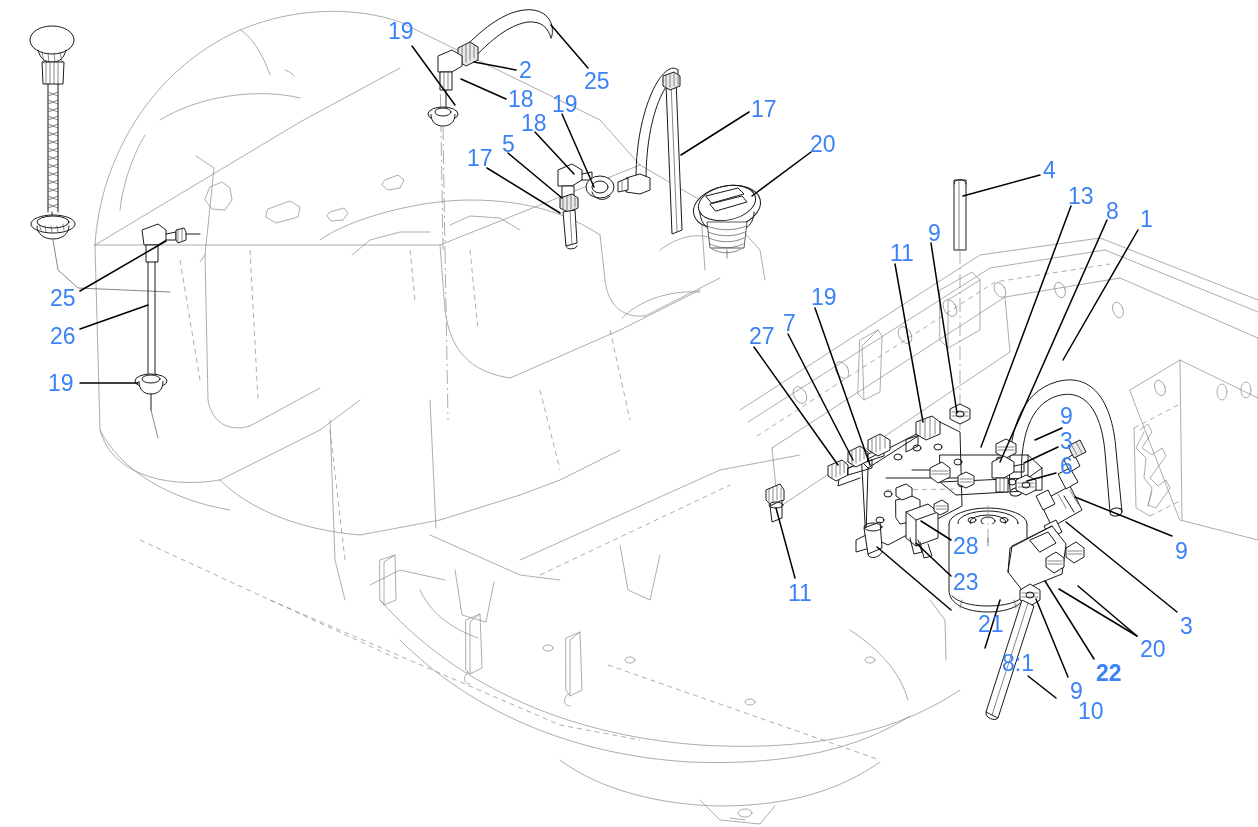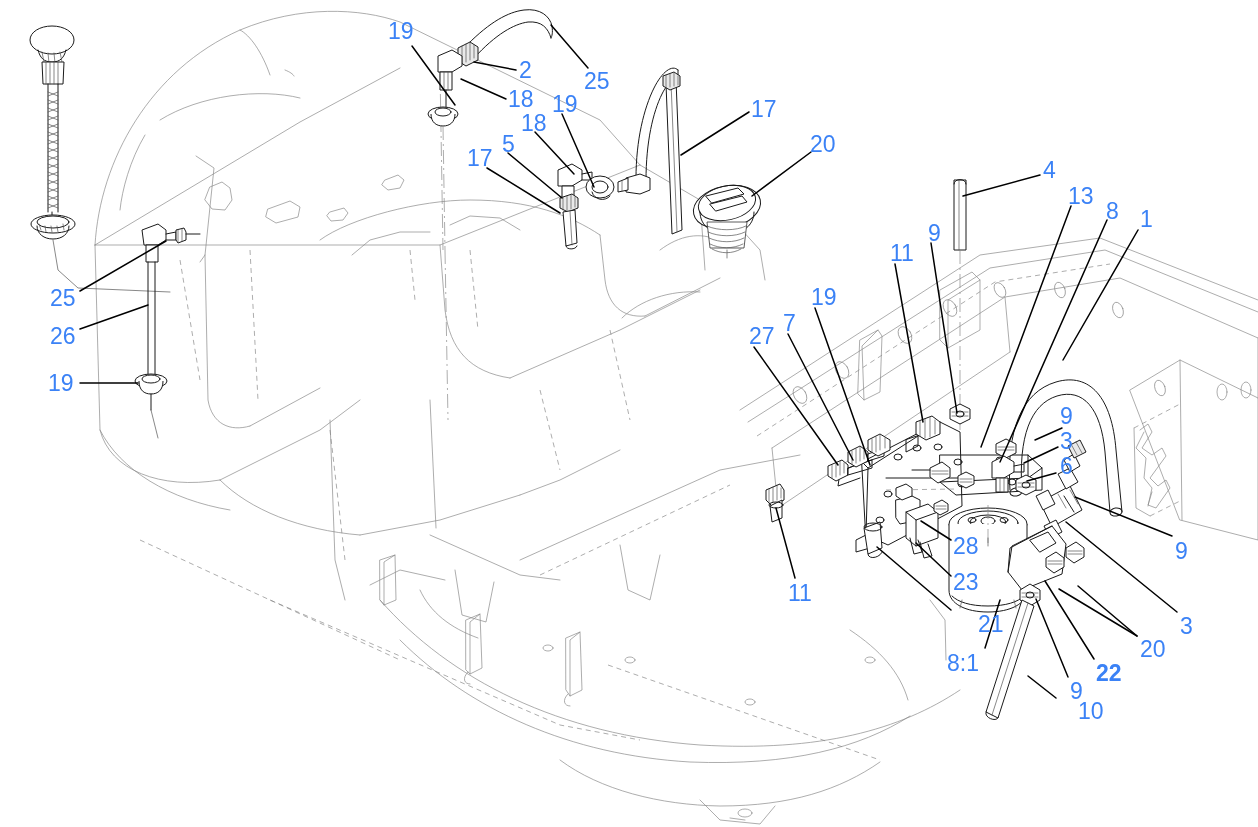--- a/index.html
+++ b/index.html
@@ -531,18 +531,18 @@
       <span class="callout-label" style="left: 1060px; top: 430px;">3</span>
       <span class="callout-label" style="left: 1060px; top: 455px;">6</span>
       <span class="callout-label" style="left: 1175px; top: 540px;">9</span>
       <span class="callout-label" style="left: 953px; top: 535px;">28</span>
       <span class="callout-label" style="left: 953px; top: 571px;">23</span>
       <span class="callout-label" style="left: 1180px; top: 615px;">3</span>
       <span class="callout-label" style="left: 1140px; top: 638px;">20</span>
       <span class="callout-label" style="left: 788px; top: 582px;">11</span>
       <span class="callout-label" style="left: 953px; top: 613px; margin-left: 25px;">21</span>
       <span class="callout-label" style="left: 1096px; top: 662px; font-weight: bold;">22</span>
-      <span class="callout-label" style="left: 947px; top: 652px; text-align: center;">8:1</span>
+      <span class="callout-label" style="left: 1002px; top: 652px; text-align: center;">8:1</span>
       <span class="callout-label" style="left: 1070px; top: 680px;">9</span>
       <span class="callout-label" style="left: 1058px; top: 700px; margin-left: 20px;">10</span>
     </div>
 
 </div>
 
 </body></html>

